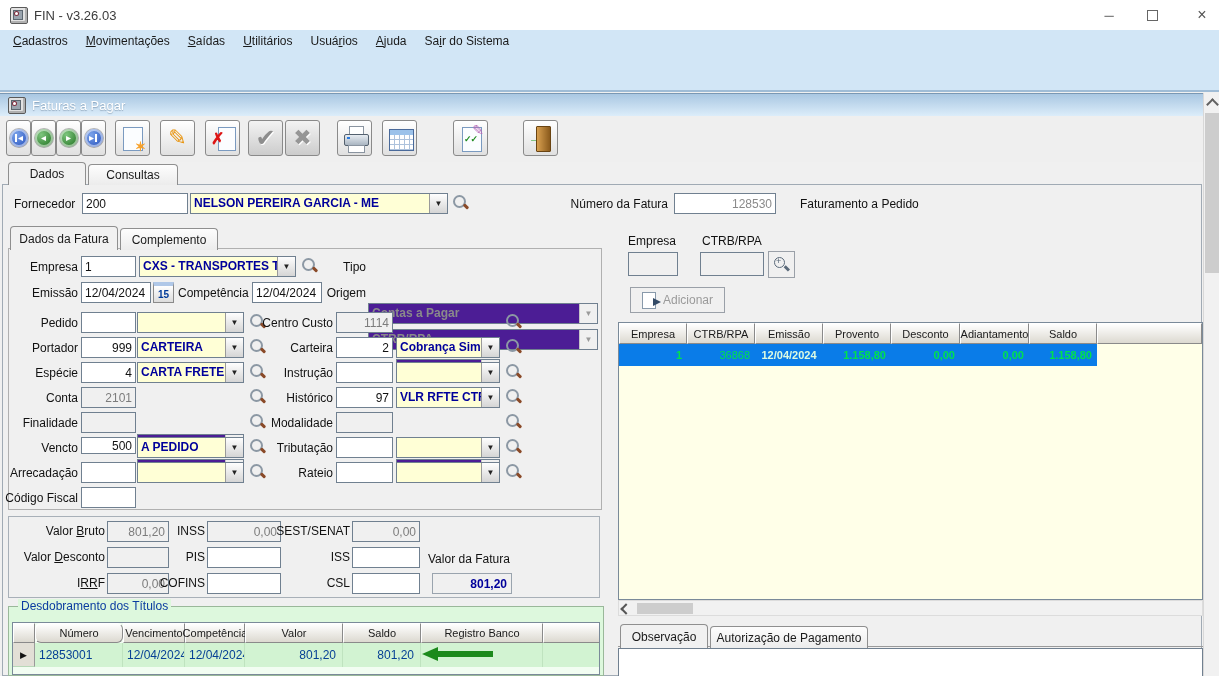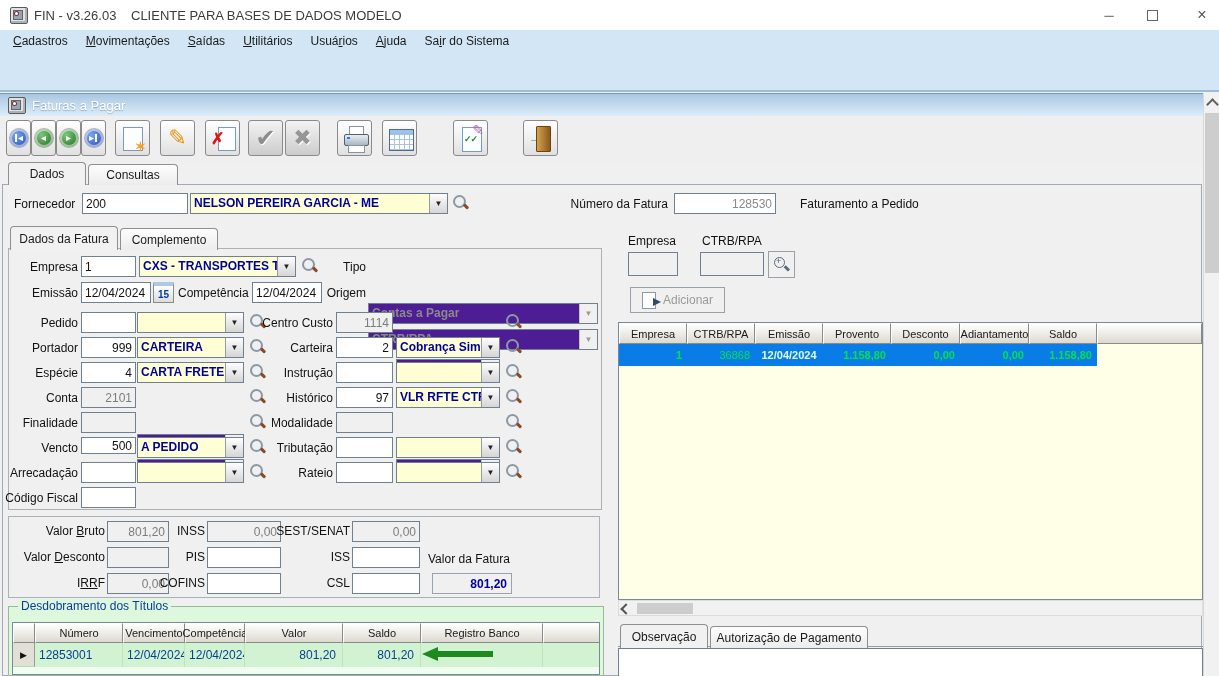--- a/index.html
+++ b/index.html
@@ -103,21 +103,20 @@
   .ann-shaft{position:absolute;}
 </style>
 </head>
 <body>
 
 <div id="app">
 
   <div id="titlebar">
     <span class="safe" style="left:10px;top:7px;"></span>
     <span class="t1">FIN - v3.26.03</span>
-    <span class="t2">CLIENTE PARA BASES DE DADOS MODELO</span>
     <span class="winctl" style="left:1092px;">─</span>
     <span class="winctl" style="left:1135px;">
         <span class="maxbox"></span>
       </span>
     <span class="winctl" style="left:1185px;font-size:16px;">×</span>
   </div>
 
   <div id="menubar">
       <div class="menu-item"><u>C</u>adastros</div>
       <div class="menu-item"><u>M</u>ovimentações</div>
@@ -402,21 +401,21 @@
     </div>
   <span class="lbl" style="left:428px;top:552px;z-index:2;">Valor da Fatura</span>
   <div class="cell" style="left:432px;top:573px;width:80px;height:21px;border:1px solid #9aa4ae;background:#f0f0f0;justify-content:flex-end;padding-right:4px;color:#00009b;font-weight:700;z-index:2;">801,20</div>
 
   <div class="groupbox" style="left:8px;top:606px;width:596px;height:70px;background:#ddf8dd;border-color:#9ab89a;">
     <span class="gb-title" style="background:#ddf8dd;">Desdobramento dos Títulos</span>
   </div>
   <div id="desdob-grid">
       <div style="position: absolute; left: 12px; top: 622px; width: 588px; height: 53px; border: 1px solid rgb(122, 138, 153); background: rgb(242, 253, 242); box-sizing: border-box; overflow: hidden; z-index: 5;">
         <div class="gh" style="position: absolute; left: 0px; top: 0px; width: 22px; height: 20px;"></div>
-        <div class="gh" style="position: absolute; left: 22px; top: 0px; width: 88px; height: 20px;">Número</div>
+        <div class="gh" style="position: absolute; left: 22px; top: 0px; width: 88px; height: 20px; border-radius: 6px;">Número</div>
         <div class="gh" style="position: absolute; left: 110px; top: 0px; width: 62px; height: 20px;">Vencimento</div>
         <div class="gh" style="position: absolute; left: 172px; top: 0px; width: 60px; height: 20px;">Competência</div>
         <div class="gh" style="position: absolute; left: 232px; top: 0px; width: 98px; height: 20px;">Valor</div>
         <div class="gh" style="position: absolute; left: 330px; top: 0px; width: 78px; height: 20px;">Saldo</div>
         <div class="gh" style="position: absolute; left: 408px; top: 0px; width: 122px; height: 20px;">Registro Banco</div>
         <div class="gh" style="position: absolute; left: 530px; top: 0px; width: 58px; height: 20px;"></div>
         <div style="position: absolute; left: 0px; top: 20px; width: 586px; height: 24px; background: rgb(210, 243, 210);"></div>
         <div class="cell" style="position: absolute; left: 0px; top: 20px; width: 22px; height: 24px; background: rgb(226, 223, 214); border-right: 1px solid rgb(154, 154, 154); border-bottom: 1px solid rgb(184, 216, 184); justify-content: center; font-size: 9px; color: rgb(17, 17, 17);">▶</div>
         <div class="cell" style="position: absolute; left: 22px; top: 20px; width: 88px; height: 24px; border-right: 1px solid rgb(191, 227, 191); color: rgb(6, 64, 149); padding: 0px 16px 0px 4px; justify-content: flex-start;">12853001</div>
         <div class="cell" style="position: absolute; left: 110px; top: 20px; width: 62px; height: 24px; border-right: 1px solid rgb(191, 227, 191); color: rgb(6, 64, 149); padding: 0px 0px 0px 4px; justify-content: flex-start;">12/04/2024</div>

